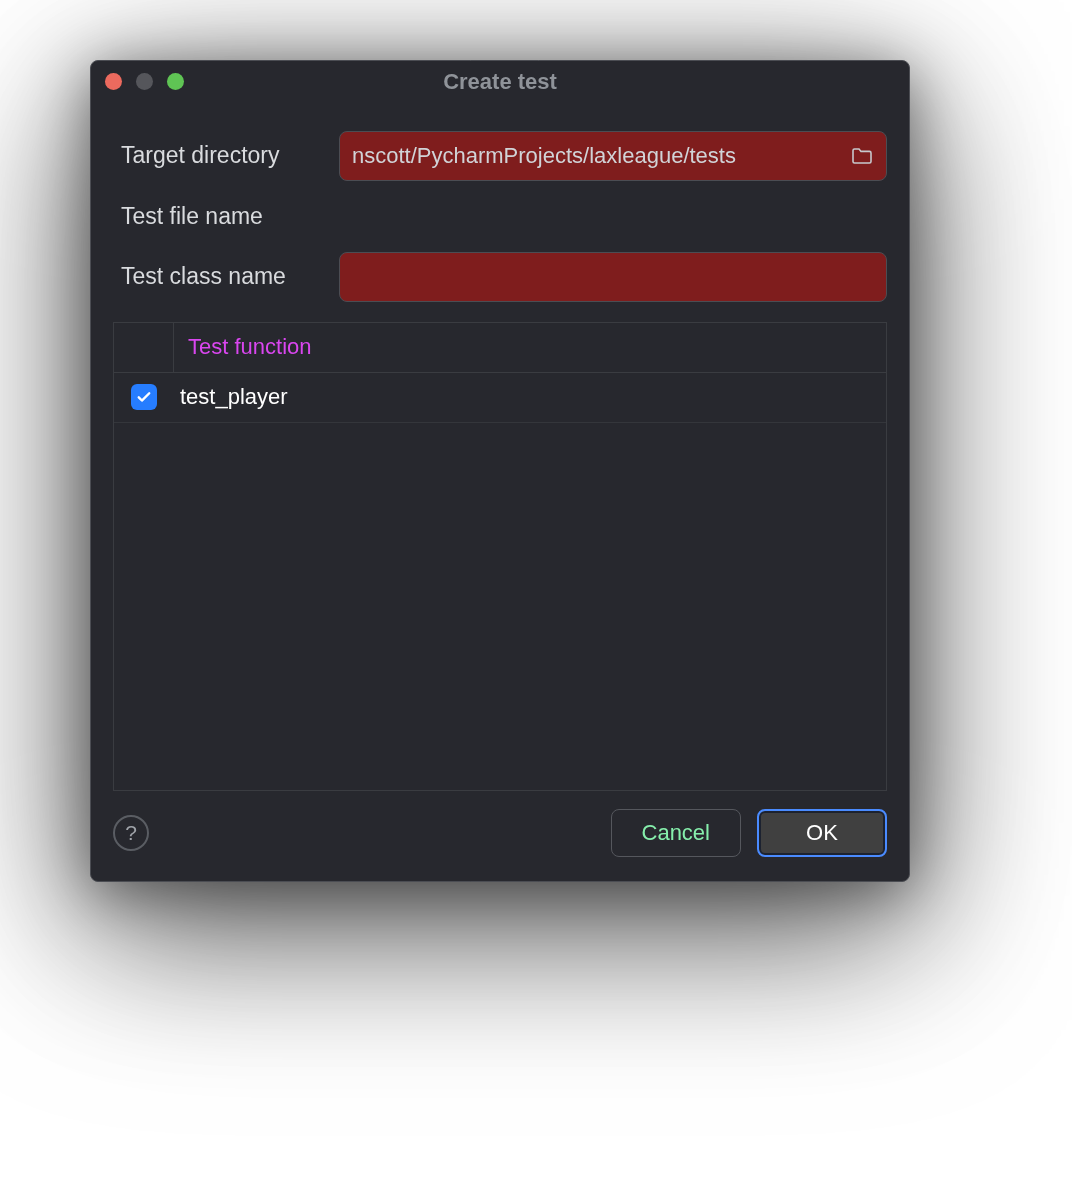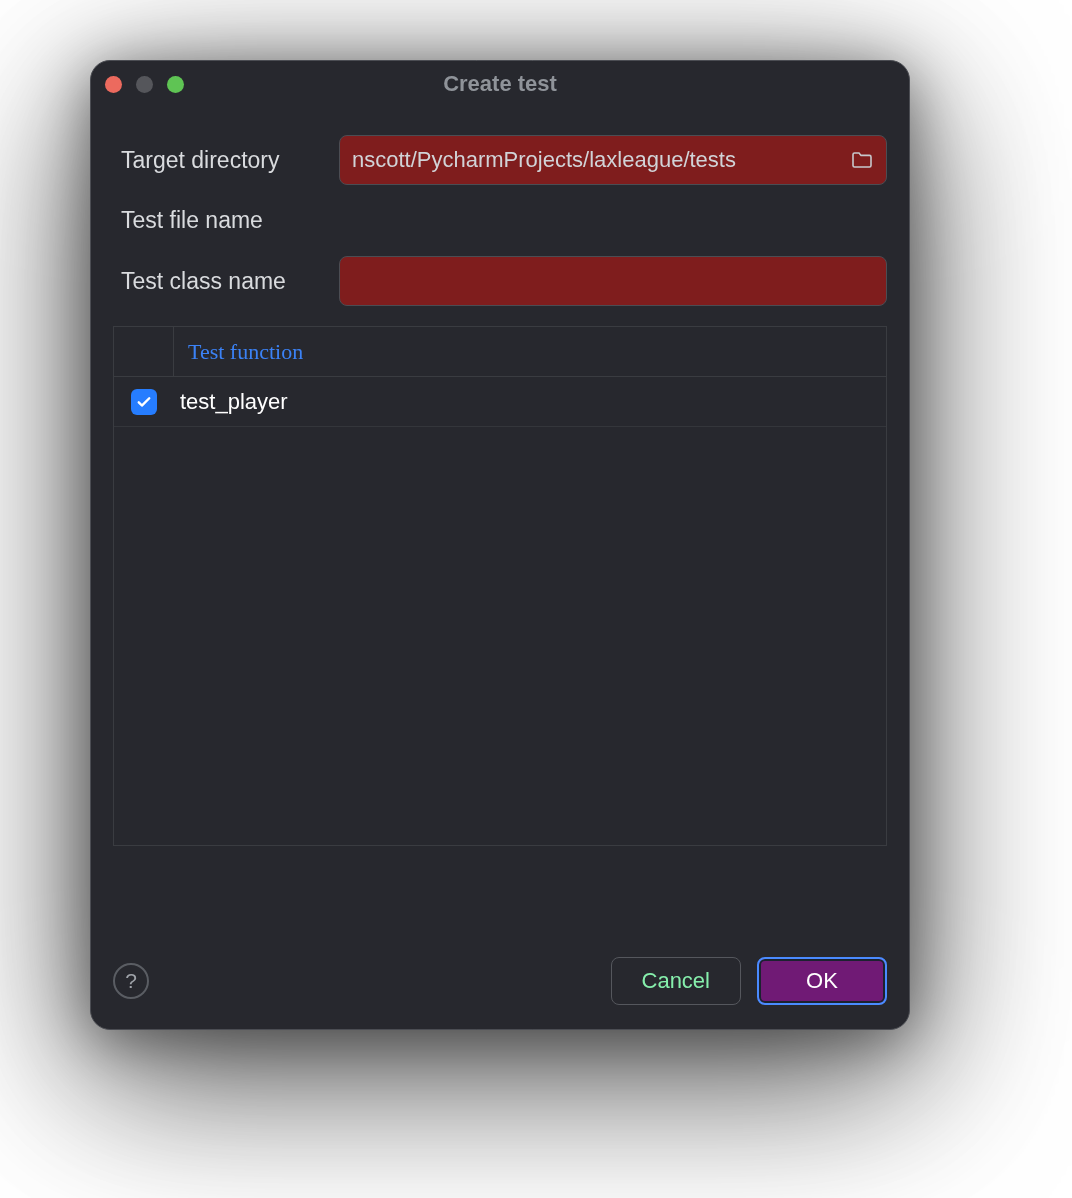--- a/index.html
+++ b/index.html
@@ -13,24 +13,24 @@
     display: flex;
     align-items: flex-start;
     justify-content: flex-start;
   }
   .shadow-wrap {
     margin: 60px 0 0 90px;
     filter: drop-shadow(0 40px 80px rgba(0,0,0,0.55)) drop-shadow(0 10px 30px rgba(0,0,0,0.5));
   }
   .dialog {
     width: 820px;
-    height: 970px;
+    height: 822px;
     background: #27282e;
     border: 1px solid #4b4d53;
-    border-radius: 20px;
+    border-radius: 8px;
     overflow: hidden;
     display: flex;
     flex-direction: column;
     color: #d4d6da;
   }
   .titlebar {
     height: 46px;
     display: flex;
     align-items: center;
     position: relative;
@@ -118,22 +118,21 @@
   .th-check {
     width: 60px;
     border-right: 1px solid #3a3c41;
   }
   .th-name {
     flex: 1;
     display: flex;
     align-items: center;
     padding-left: 14px;
     font-size: 22px;
-    color: #3b82f6;
-    font-family: Liberation Serif, serif;
+    color: #d946ef;
   }
   .tbody {
     flex: 1;
     overflow: auto;
   }
   .trow {
     display: flex;
     height: 50px;
     align-items: center;
     border-bottom: 1px solid #34363b;
@@ -186,21 +185,21 @@
     margin-left: 16px;
     cursor: pointer;
   }
   .btn.cancel {
     border: 1px solid #55575d;
     color: #86efac;
     background: transparent;
     min-width: 120px;
   }
   .btn.ok {
-    background: #701a75;
+    background: #404040;
     color: #fff;
     min-width: 130px;
     border: 2.5px solid #4a8bff;
     box-shadow: 0 0 0 2px #1c2230 inset;
     font-weight: 500;
   }
 </style>
 </head>
 <body>
 

